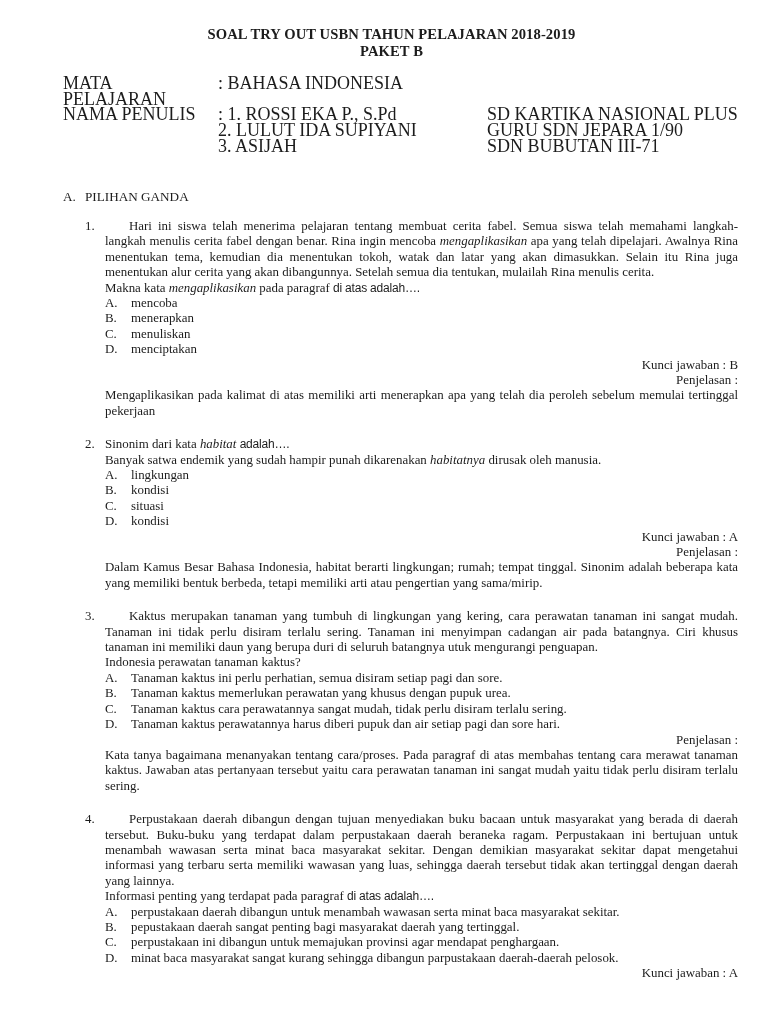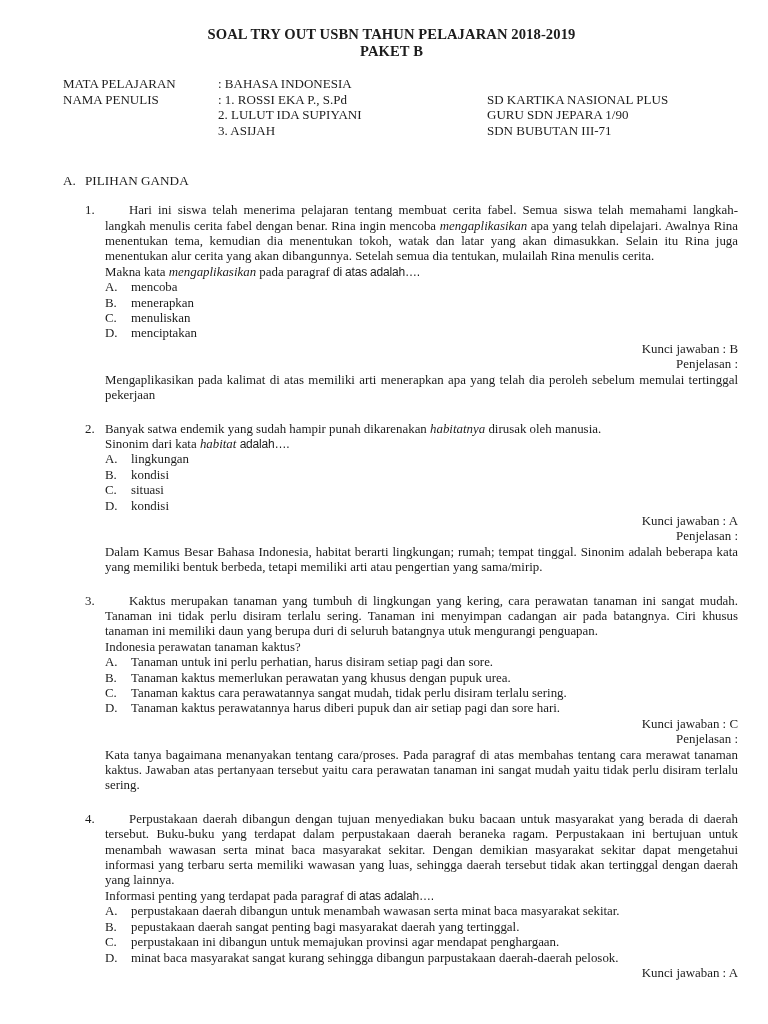--- a/index.html
+++ b/index.html
@@ -24,21 +24,21 @@
   .title-wrap {
     text-align: center;
     margin-left: -18px; 
     font-weight: bold;
     font-size: 14.6px;
     line-height: 17px;
     letter-spacing: 0.1px;
   }
   .meta {
     margin-top: 16px;
-    font-size: 13px;
+    font-size: 18px;
     line-height: 15.7px;
   }
   .meta-row { display: flex; }
   .meta-label { width: 155px; flex: none; }
   .meta-value { width: 269px; flex: none; }
   .meta-org   { flex: 1; }
   
   .section-head {
     margin-top: 34px;
     font-size: 13.2px;
@@ -136,22 +136,22 @@
             <div class="opt-text">menciptakan</div>
           </div>
           <div class="plain-line">Kunci jawaban : B</div>
           <div class="plain-line">Penjelasan :</div>
           <div class="expl">Mengaplikasikan pada kalimat di atas memiliki arti menerapkan apa yang telah dia peroleh sebelum memulai tertinggal pekerjaan</div>
         </div>
       </div>
       <div class="question">
         <div class="qnum">2.</div>
         <div class="qbody">
+          <div class="qpara">Sinonim dari kata <i>habitat</i> <span class="alt">adalah….</span></div>
           <div class="qpara">Banyak satwa endemik yang sudah hampir punah dikarenakan <i>habitatnya</i> dirusak oleh manusia.</div>
-          <div class="qpara">Sinonim dari kata <i>habitat</i> <span class="alt">adalah….</span></div>
           <div class="opt">
             <div class="opt-letter">A.</div>
             <div class="opt-text">lingkungan</div>
           </div>
           <div class="opt">
             <div class="opt-letter">B.</div>
             <div class="opt-text">kondisi</div>
           </div>
           <div class="opt">
             <div class="opt-letter">C.</div>
@@ -166,35 +166,34 @@
           <div class="expl">Dalam Kamus Besar Bahasa Indonesia, habitat berarti lingkungan; rumah; tempat tinggal. Sinonim adalah beberapa kata yang memiliki bentuk berbeda, tetapi memiliki arti atau pengertian yang sama/mirip.</div>
         </div>
       </div>
       <div class="question">
         <div class="qnum">3.</div>
         <div class="qbody">
           <div class="qpara indent">Kaktus merupakan tanaman yang tumbuh di lingkungan yang kering, cara perawatan tanaman ini sangat mudah. Tanaman ini tidak perlu disiram terlalu sering. Tanaman ini menyimpan cadangan air pada batangnya. Ciri khusus tanaman ini memiliki daun yang berupa duri di seluruh batangnya utuk mengurangi penguapan.</div>
           <div class="qpara">Indonesia perawatan tanaman kaktus?</div>
           <div class="opt">
             <div class="opt-letter">A.</div>
-            <div class="opt-text">Tanaman untuk ini perlu perhatian, harus disiram setiap pagi dan sore.</div>
+            <div class="opt-text">Tanaman kaktus ini perlu perhatian, semua disiram setiap pagi dan sore.</div>
           </div>
           <div class="opt">
             <div class="opt-letter">B.</div>
             <div class="opt-text">Tanaman kaktus memerlukan perawatan yang khusus dengan pupuk urea.</div>
           </div>
           <div class="opt">
             <div class="opt-letter">C.</div>
             <div class="opt-text">Tanaman kaktus cara perawatannya sangat mudah, tidak perlu disiram terlalu sering.</div>
           </div>
           <div class="opt">
             <div class="opt-letter">D.</div>
             <div class="opt-text">Tanaman kaktus perawatannya harus diberi pupuk dan air setiap pagi dan sore hari.</div>
           </div>
-          <div class="plain-line">Kunci jawaban : C</div>
           <div class="plain-line">Penjelasan :</div>
           <div class="expl">Kata tanya bagaimana menanyakan tentang cara/proses. Pada paragraf di atas membahas tentang cara merawat tanaman kaktus. Jawaban atas pertanyaan tersebut yaitu cara perawatan tanaman ini sangat mudah yaitu tidak perlu disiram terlalu sering.</div>
         </div>
       </div>
       <div class="question">
         <div class="qnum">4.</div>
         <div class="qbody">
           <div class="qpara indent">Perpustakaan daerah dibangun dengan tujuan menyediakan buku bacaan untuk masyarakat yang berada di daerah tersebut. Buku-buku yang terdapat dalam perpustakaan daerah beraneka ragam. Perpustakaan ini bertujuan untuk menambah wawasan serta minat baca masyarakat sekitar. Dengan demikian masyarakat sekitar dapat mengetahui informasi yang terbaru serta memiliki wawasan yang luas, sehingga daerah tersebut tidak akan tertinggal dengan daerah yang lainnya.</div>
           <div class="qpara">Informasi penting yang terdapat pada paragraf <span class="alt">di atas adalah….</span></div>
           <div class="opt">

